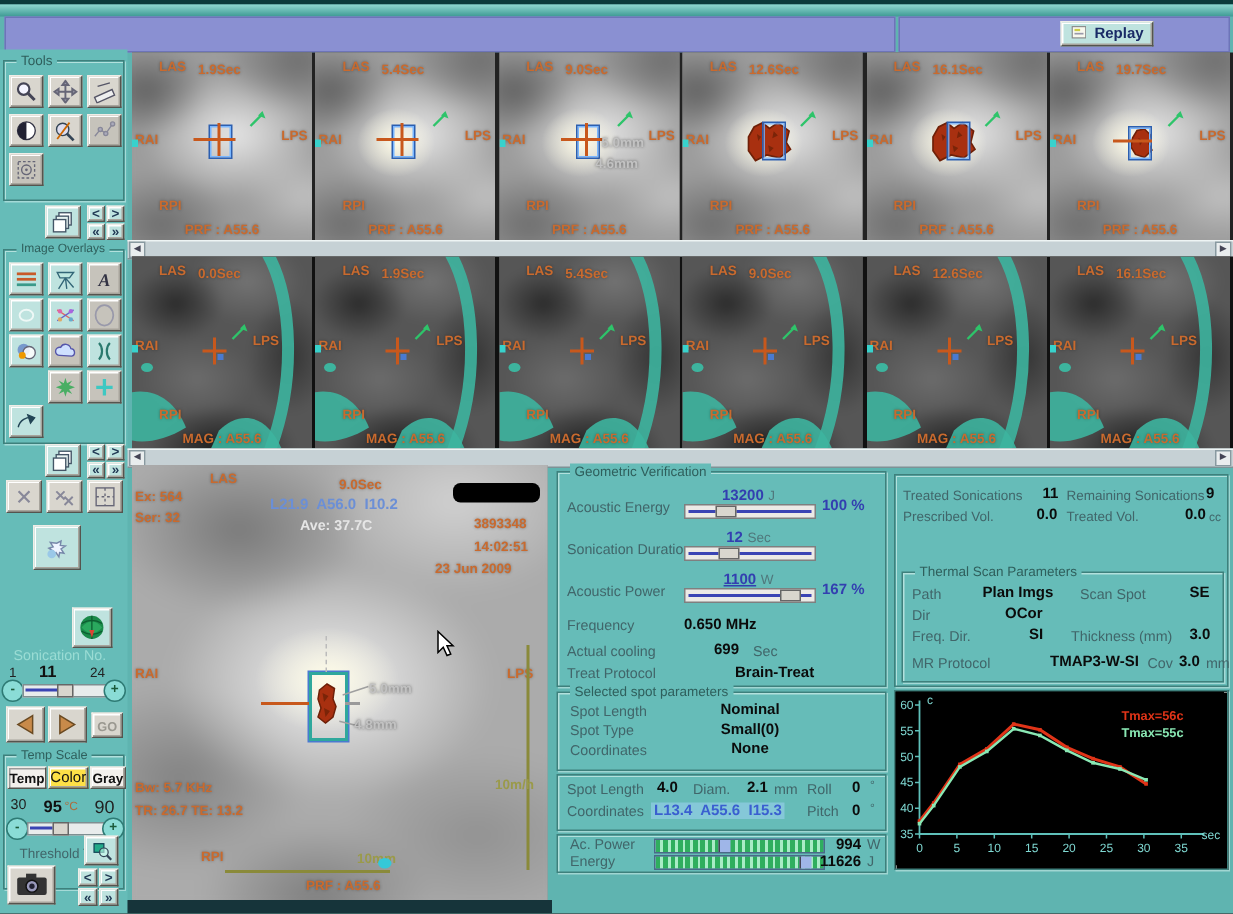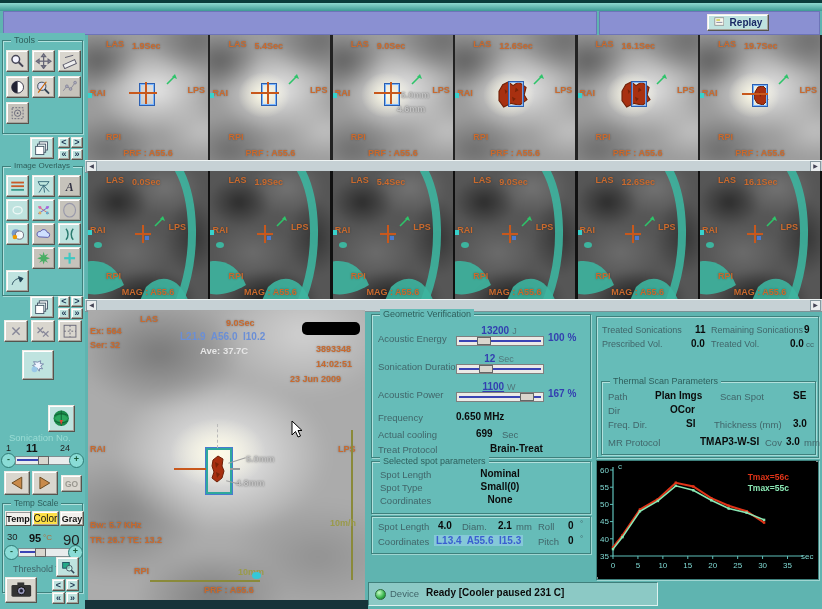--- a/index.html
+++ b/index.html
@@ -371,21 +371,21 @@
     <button class="btn" style="left:61px;top:442px;width:21px;height:17px;font-size:8.5px;color:#9a9890;font-weight:bold">GO</button>
 
     <div class="gb" style="left:2px;top:470px;width:79px;height:88px">
       <span class="gbt" style="font-size:8.5px">Temp Scale</span>
       <button class="btn" style="left:2px;top:7px;width:26px;height:15px;font-size:9px;font-weight:bold;color:#111;background:#f2f0ec;box-shadow:inset 1px 1px 0 #999">Temp</button>
       <button class="btn" style="left:29px;top:7px;width:27px;height:15px;font-size:10px;font-weight:normal;color:#111;background:#fde047">Color</button>
       <button class="btn" style="left:57px;top:7px;width:24px;height:15px;font-size:9px;font-weight:bold;color:#111;background:#f2f0ec">Gray</button>
       <span class="abs" style="left:4px;top:27px;font-size:9.5px;color:#222">30</span>
       <span class="abs" style="left:26px;top:28px;font-size:11px;font-weight:bold;color:#111">95</span>
       <span class="abs" style="left:40px;top:29px;font-size:8px;color:#b06a3a">°C</span>
-      <span class="abs" style="left:60px;top:27px;font-size:15px;color:#222">90</span>
+      <span class="abs" style="left:60px;top:27px;font-size:12px;color:#222">90</span>
       <div class="cap2" style="left:1px;top:41px">-</div>
       <div class="track2" style="left:15px;top:44px;width:50px">
         <div class="ln" style="width:20px"></div>
           <div class="hd" style="left:16px"></div>
       </div>
       <div class="cap2" style="left:65px;top:41px">+</div>
       <span class="lbl" style="left:10px;top:60px;font-size:9px">Threshold Temp</span>
     </div>
 
     <button class="btn teal" style="left:56px;top:524px;width:23px;height:20px">
@@ -816,20 +816,34 @@
     <span class="lbl" style="left:166px;top:4px">Roll</span>
     <span class="vblk" style="left:196px;top:3px">0</span>
     <span class="lbl" style="left:208px;top:2px;font-size:8px">°</span>
     <span class="lbl" style="left:6px;top:19px">Coordinates</span>
     <span class="abs" style="left:62px;top:18px;color:#3a5fd0;font-weight:bold;font-size:10px;background:rgba(170,215,255,.45);padding:0 2px;white-space:pre">L13.4  A55.6  I15.3</span>
     <span class="lbl" style="left:166px;top:19px">Pitch</span>
     <span class="vblk" style="left:196px;top:18px">0</span>
     <span class="lbl" style="left:208px;top:17px;font-size:8px">°</span>
   </div>
 
+  <div class="gb" style="left:371px;top:556px;width:218px;height:24px;background:#66bcb8">
+    <span class="lbl" style="left:8px;top:1px">Ac. Power</span>
+    <div class="gslid" style="left:64px;top:2px;width:112px">
+        <div class="cap" style="right:62px"></div>
+      </div>
+    <span class="vblk" style="left:178px;top:1px;width:24px;text-align:right">994</span>
+    <span class="lbl" style="left:206px;top:1px">W</span>
+    <span class="lbl" style="left:8px;top:12px">Energy</span>
+    <div class="gslid" style="left:64px;top:13px;width:112px">
+        <div class="cap" style="right:8px"></div>
+      </div>
+    <span class="vblk" style="left:168px;top:12px;width:34px;text-align:right">11626</span>
+    <span class="lbl" style="left:206px;top:12px">J</span>
+  </div>
 
   <div class="gb" style="left:596px;top:460px;width:221px;height:118px;background:#000">
     <div id="chart-mount" class="abs" style="inset:0"><svg width="219" height="116" viewBox="0 0 219 116">
           <rect x="0" y="0" width="219" height="116" fill="#000000"></rect>
           <path d="M16 6 V95 H206" fill="none" stroke="#5fc0ba" stroke-width="1.2"></path>
           <line x1="13" y1="95" x2="16" y2="95" stroke="#5fc0ba"></line>
           <text x="12" y="97.7" font-size="8" fill="#7fd8d2" text-anchor="end" font-family="Liberation Sans,sans-serif">35</text>
           <line x1="13" y1="77.8" x2="16" y2="77.8" stroke="#5fc0ba"></line>
           <text x="12" y="80.5" font-size="8" fill="#7fd8d2" text-anchor="end" font-family="Liberation Sans,sans-serif">40</text>
           <line x1="13" y1="60.6" x2="16" y2="60.6" stroke="#5fc0ba"></line>
@@ -878,18 +892,13 @@
           <rect x="77.62739726027397" y="23.624" width="2.4" height="2.4" fill="#8ae8b4"></rect>
           <rect x="95.07945205479452" y="28.095999999999993" width="2.4" height="2.4" fill="#8ae8b4"></rect>
           <rect x="113.03013698630137" y="38.07199999999999" width="2.4" height="2.4" fill="#8ae8b4"></rect>
           <rect x="130.48219178082192" y="46.328" width="2.4" height="2.4" fill="#8ae8b4"></rect>
           <rect x="148.43287671232878" y="50.455999999999996" width="2.4" height="2.4" fill="#8ae8b4"></rect>
           <rect x="165.88493150684934" y="57.68" width="2.4" height="2.4" fill="#8ae8b4"></rect>
           <text x="192" y="30" font-size="8.5" font-weight="bold" fill="#8ae8b4" text-anchor="end" font-family="Liberation Sans,sans-serif">Tmax=55c</text>
         </svg></div>
   </div>
 
-  <div class="statseg" style="left:368px;top:582px;width:288px;height:22px">
-    <div class="led" style="left:6px;top:6px"></div>
-    <span class="lbl" style="left:21px;top:5px">Device</span>
-    <span class="vblk" style="left:57px;top:4px">Ready [Cooler paused 231 C]</span>
-  </div>
 </div>
 
 </body></html>

